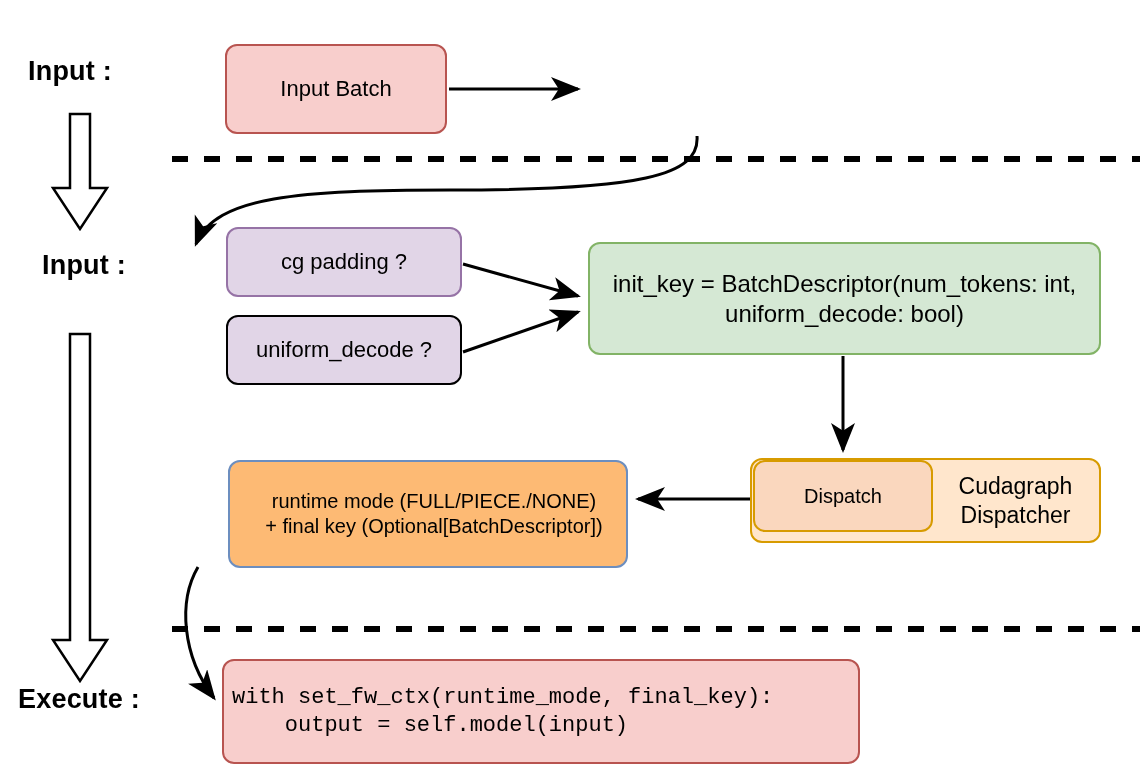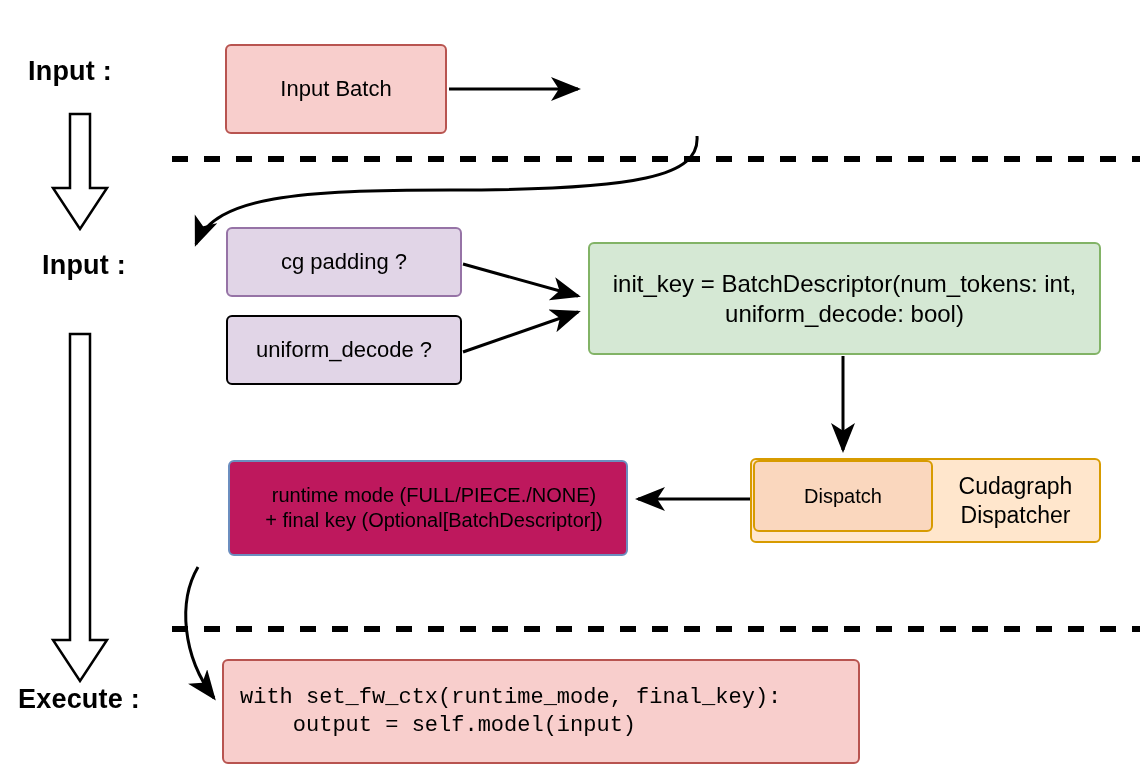--- a/index.html
+++ b/index.html
@@ -2,21 +2,21 @@
 <html><head>
 <meta charset="utf-8">
 <style>
   html,body{margin:0;padding:0;background:#ffffff;}
   body{width:1142px;height:770px;overflow:hidden;font-family:"Liberation Sans",sans-serif;}
   #stage{position:relative;width:1142px;height:770px;background:#ffffff;margin-top:16px;}
 
   .node{
     position:absolute;
     box-sizing:border-box;
-    border-radius:6px;
+    border-radius:12px;
     display:flex;
     align-items:center;
     justify-content:center;
     text-align:center;
     color:#000000;
     line-height:1.25;
     white-space:pre-line;
   }
   .stage-label{
     position:absolute;
@@ -49,24 +49,24 @@
   <div class="node" id="n-uniform-decode" style="left:226px;top:299px;width:236px;height:70px;background:#e1d5e7;border:2px solid #000000;font-size:22px;text-align:center;">uniform_decode ?</div>
 
   <div class="node" id="n-init-key" style="left:588px;top:226px;width:513px;height:113px;background:#d5e8d4;border:2px solid #82b366;font-size:24px;">init_key = BatchDescriptor(num_tokens: int,
 uniform_decode: bool)</div>
 
   <div class="node" id="n-cudagraph-dispatcher" style="left:750px;top:442px;width:351px;height:85px;background:#ffe6cc;border:2px solid #d79b00;font-size:23px;padding-left:180px;">Cudagraph
 Dispatcher</div>
 
   <div class="node" id="n-dispatch" style="left:753px;top:444px;width:180px;height:72px;background:#fad7be;border:2px solid #d79b00;font-size:20px;">Dispatch</div>
 
-  <div class="node" id="n-runtime-mode" style="left:228px;top:444px;width:400px;height:96px;background:#be185d;border:2px solid #6c8ebf;font-size:20px;padding-left:12px;">runtime mode (FULL/PIECE./NONE)
+  <div class="node" id="n-runtime-mode" style="left:228px;top:444px;width:400px;height:108px;background:#fdba74;border:2px solid #6c8ebf;font-size:20px;padding-left:12px;">runtime mode (FULL/PIECE./NONE)
 + final key (Optional[BatchDescriptor])</div>
 
-  <div class="node mono" id="n-execute-code" style="left:222px;top:643px;width:638px;height:105px;background:#f8cecc;border:2px solid #b85450;font-size:22px;padding-left:16px;">with set_fw_ctx(runtime_mode, final_key):
+  <div class="node mono" id="n-execute-code" style="left:222px;top:643px;width:638px;height:105px;background:#f8cecc;border:2px solid #b85450;font-size:22px;padding-left:8px;">with set_fw_ctx(runtime_mode, final_key):
     output = self.model(input)</div>
 
   <svg class="overlay" viewBox="0 0 1142 770" xmlns="http://www.w3.org/2000/svg">
     <defs>
       <marker id="ah" markerWidth="11" markerHeight="11" refX="9" refY="4" orient="auto" markerUnits="strokeWidth">
         <path d="M0,0 L10,4 L0,8 L2.6,4 z" fill="#000000"></path>
       </marker>
     </defs>
 
     <g>

